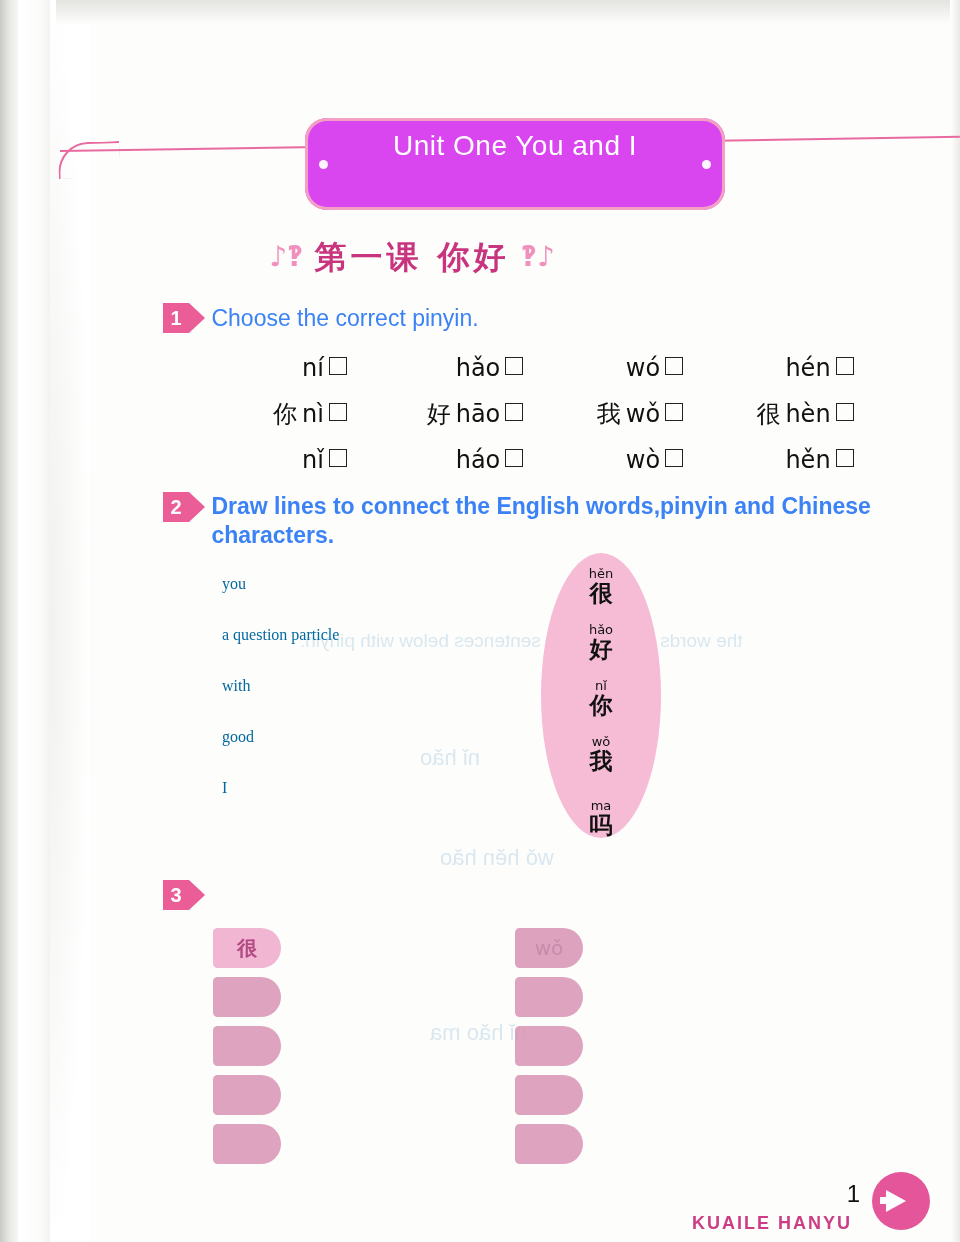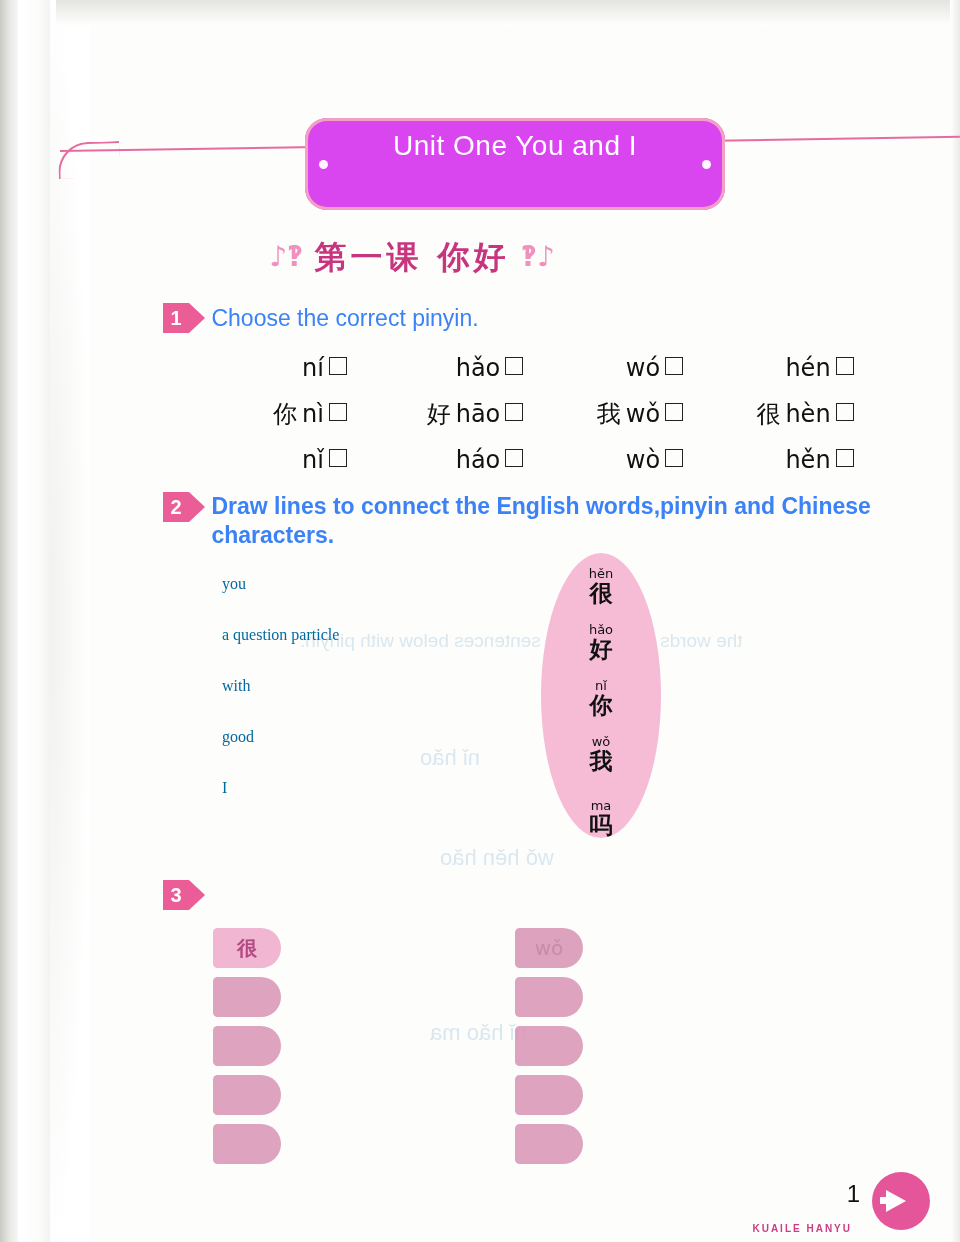--- a/index.html
+++ b/index.html
@@ -157,21 +157,21 @@
     transform:scaleX(-1);
     pointer-events:none;
     white-space:nowrap;
   }
 
   
   .page-num{
     position:absolute;right:100px;bottom:34px;font-size:24px;color:#111;
   }
   .brand{
-    position:absolute;right:108px;bottom:8px;font-size:10px;letter-spacing:2px;
+    position:absolute;right:108px;bottom:8px;font-size:18px;letter-spacing:2px;
     color:#cc3d86;font-weight:bold;
   }
   .arrow-badge{
     position:absolute;right:30px;bottom:12px;width:58px;height:58px;border-radius:50%;
     background:#e4559a;
   }
   .arrow-badge:after{
     content:"";position:absolute;left:14px;top:18px;width:0;height:0;
     border-top:11px solid transparent;border-bottom:11px solid transparent;
     border-left:20px solid #ffffff;

